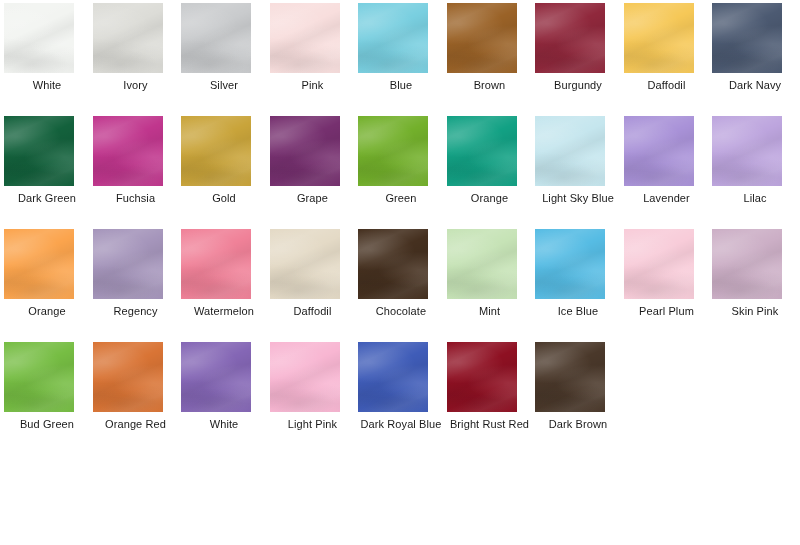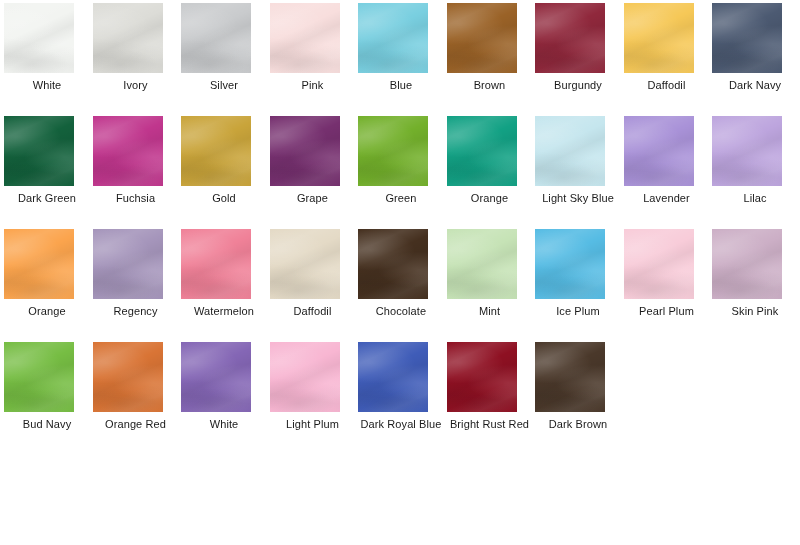--- a/index.html
+++ b/index.html
@@ -284,21 +284,21 @@
         <div class="tex tex-c"></div>
       </div>
       <div class="swatch-label">Mint</div>
     </div>
     <div class="swatch-cell">
       <div class="swatch-chip" style="background-color: rgb(86, 188, 228);">
         <div class="tex tex-a"></div>
         <div class="tex tex-b"></div>
         <div class="tex tex-c"></div>
       </div>
-      <div class="swatch-label">Ice Plum</div>
+      <div class="swatch-label">Ice Blue</div>
     </div>
     <div class="swatch-cell">
       <div class="swatch-chip" style="background-color: rgb(248, 204, 217);">
         <div class="tex tex-a"></div>
         <div class="tex tex-b"></div>
         <div class="tex tex-c"></div>
       </div>
       <div class="swatch-label">Pearl Plum</div>
     </div>
     <div class="swatch-cell">
@@ -308,21 +308,21 @@
         <div class="tex tex-c"></div>
       </div>
       <div class="swatch-label">Skin Pink</div>
     </div>
     <div class="swatch-cell">
       <div class="swatch-chip" style="background-color: rgb(118, 189, 67);">
         <div class="tex tex-a"></div>
         <div class="tex tex-b"></div>
         <div class="tex tex-c"></div>
       </div>
-      <div class="swatch-label">Bud Navy</div>
+      <div class="swatch-label">Bud Green</div>
     </div>
     <div class="swatch-cell">
       <div class="swatch-chip" style="background-color: rgb(217, 116, 53);">
         <div class="tex tex-a"></div>
         <div class="tex tex-b"></div>
         <div class="tex tex-c"></div>
       </div>
       <div class="swatch-label">Orange Red</div>
     </div>
     <div class="swatch-cell">
@@ -332,21 +332,21 @@
         <div class="tex tex-c"></div>
       </div>
       <div class="swatch-label">White</div>
     </div>
     <div class="swatch-cell">
       <div class="swatch-chip" style="background-color: rgb(248, 182, 210);">
         <div class="tex tex-a"></div>
         <div class="tex tex-b"></div>
         <div class="tex tex-c"></div>
       </div>
-      <div class="swatch-label">Light Plum</div>
+      <div class="swatch-label">Light Pink</div>
     </div>
     <div class="swatch-cell">
       <div class="swatch-chip" style="background-color: rgb(63, 92, 184);">
         <div class="tex tex-a"></div>
         <div class="tex tex-b"></div>
         <div class="tex tex-c"></div>
       </div>
       <div class="swatch-label">Dark Royal Blue</div>
     </div>
     <div class="swatch-cell">

